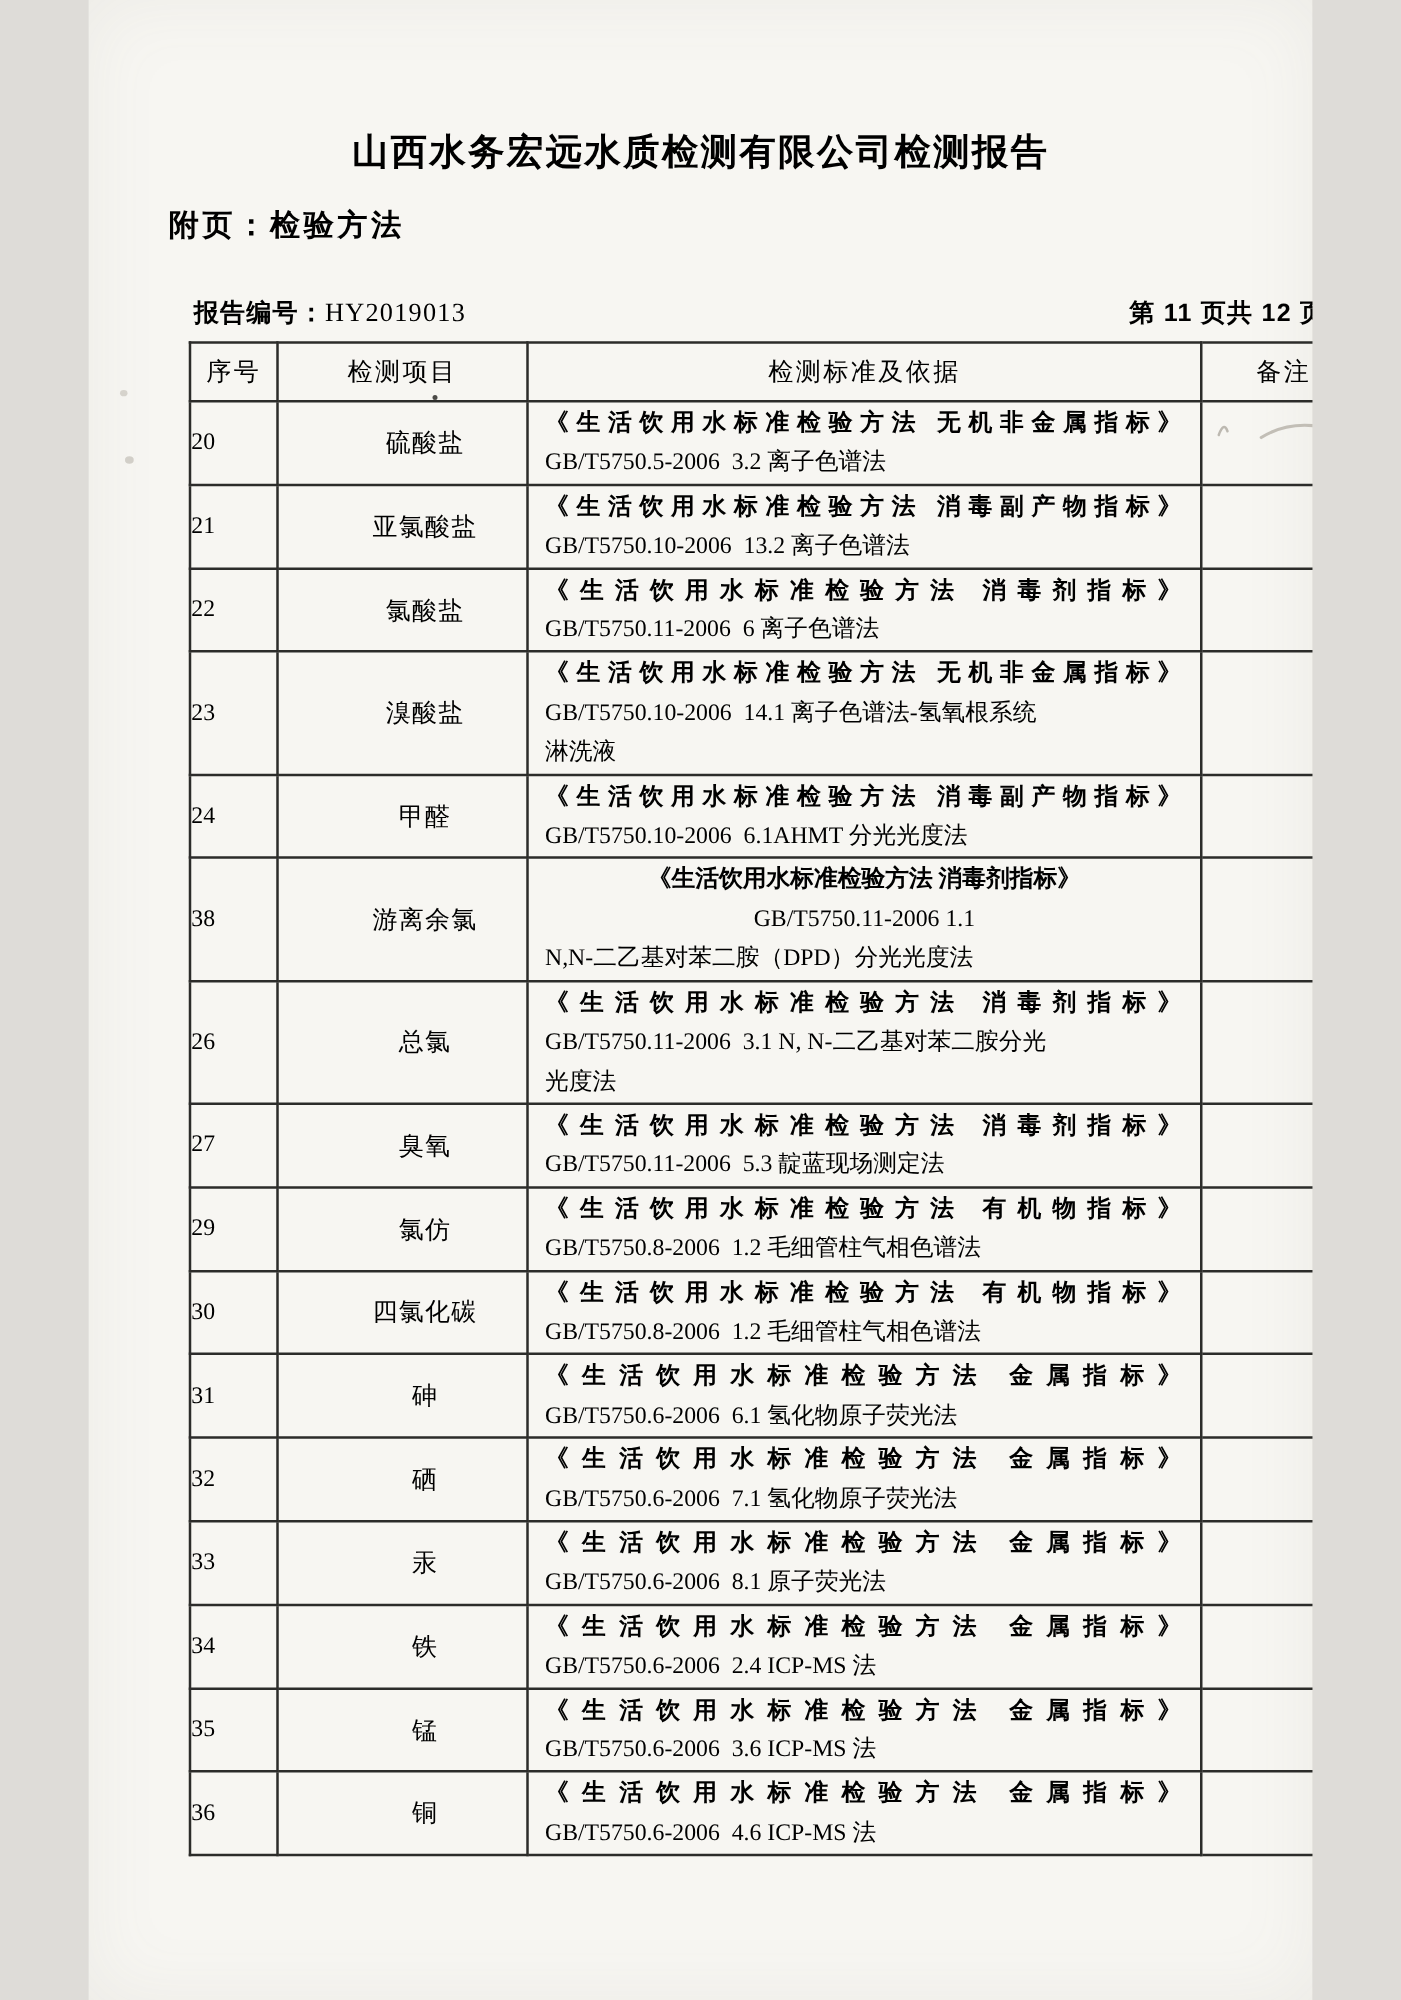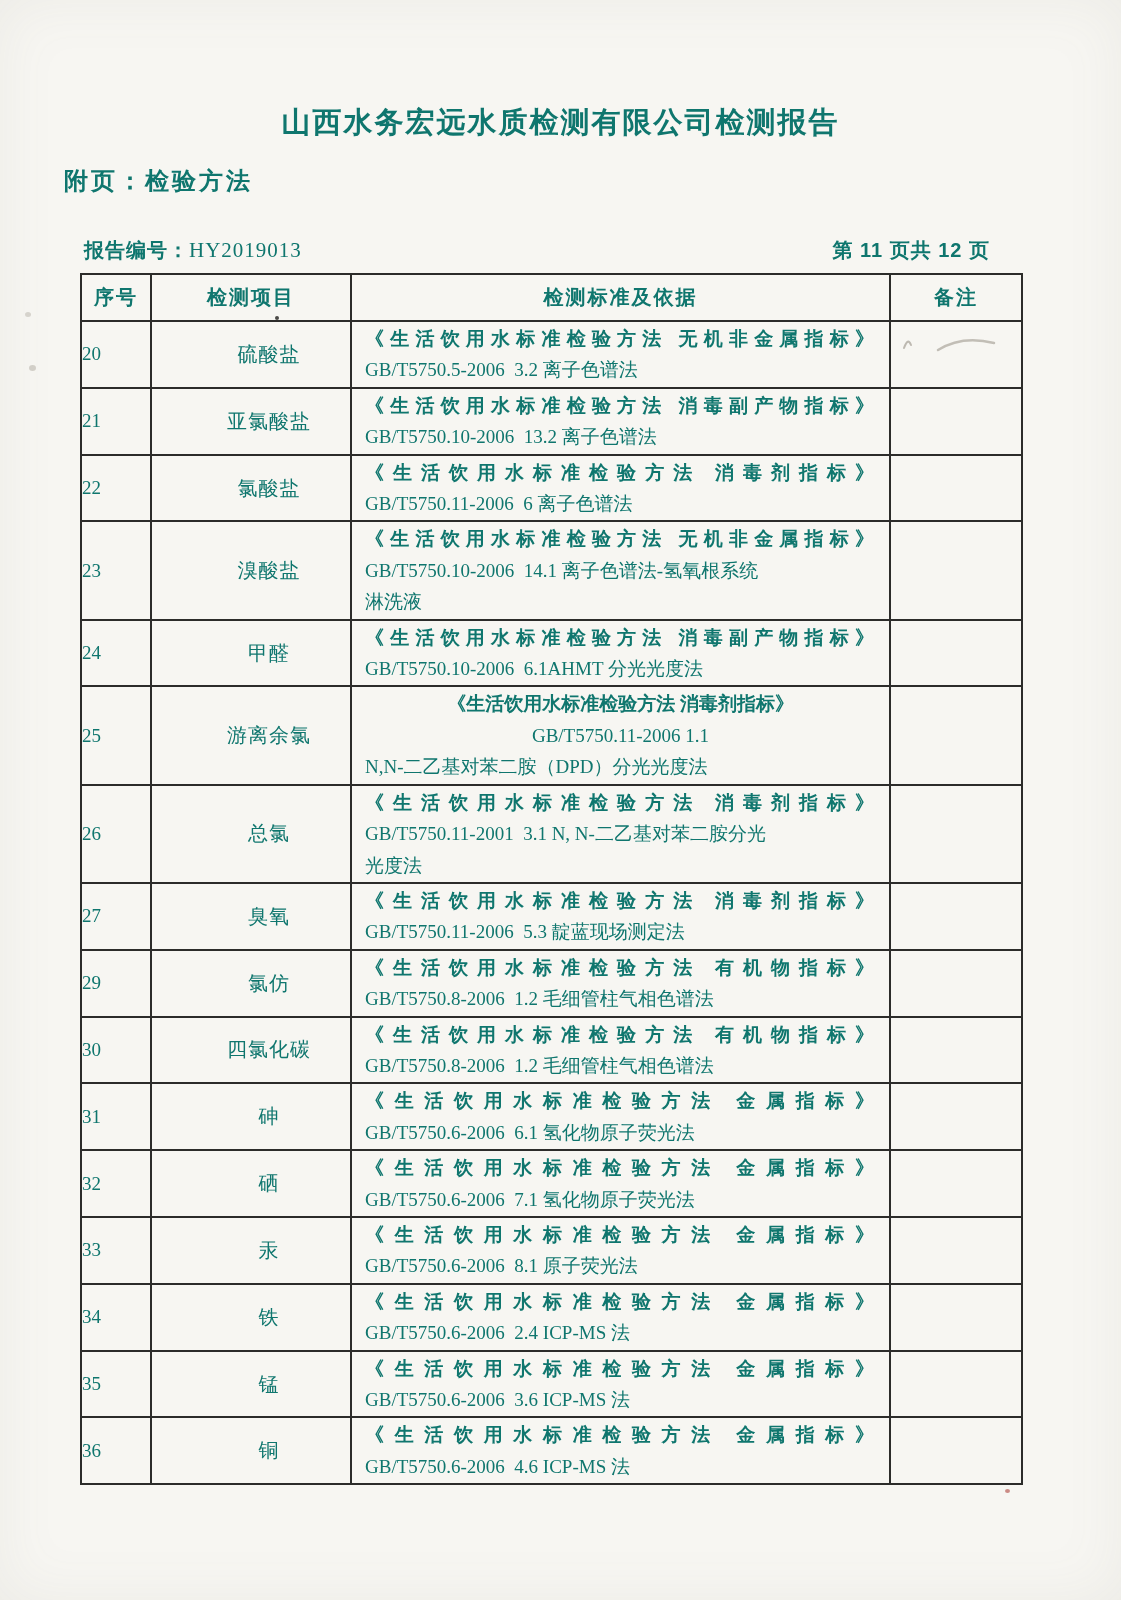--- a/index.html
+++ b/index.html
@@ -1,23 +1,23 @@
 <!DOCTYPE html>
 <html><head>
 <meta charset="utf-8">
 <style>
   * { margin: 0; padding: 0; box-sizing: border-box; }
   html, body { background: #dedcd8; }
   .page {
     position: relative;
-    width: 1121px;
+    width: 979px;
     height: 1600px;
     margin: 0 auto;
     background: #f7f6f2;
-    color: #0f766e;
+    color: #000000;
     font-family: "Liberation Serif", "DejaVu Serif", serif;
     overflow: hidden;
     box-shadow: inset 0 0 60px rgba(120,115,105,0.08);
   }
   .title {
     padding-top: 104px;
     text-align: center;
     font-family: "Liberation Sans", "DejaVu Sans", sans-serif;
     font-weight: 700;
     font-size: 29px;
@@ -62,21 +62,21 @@
   table.methods col.c-no   { width: 70px; }
   table.methods col.c-item { width: 200px; }
   table.methods col.c-std  { width: 539px; }
   table.methods col.c-rem  { width: 132px; }
   table.methods th, table.methods td {
     border: 2px solid #2c2c2a;
     vertical-align: middle;
   }
   table.methods th {
     height: 47px;
-    font-weight: 700;
+    font-weight: 400;
     font-size: 20px;
     letter-spacing: 2px;
     text-align: center;
   }
   td.cell-no   { text-align: left; font-size: 19px; }
   td.cell-item { text-align: center; font-size: 20px; letter-spacing: 1px; padding-left: 36px; }
   td.cell-std  { padding: 1px 13px; border-radius: 29px; }
   td.cell-rem  { }
   .std-line { font-size: 19px; line-height: 31.4px; white-space: pre-wrap; }
   .std-line.kind-title  { font-weight: 600; }
@@ -164,35 +164,35 @@
         <tr>
           <td class="cell-no">24</td>
           <td class="cell-item">甲醛</td>
           <td class="cell-std">
             <div class="std-line kind-title align-justify">《生活饮用水标准检验方法 消毒副产物指标》</div>
             <div class="std-line kind-detail align-left">GB/T5750.10-2006  6.1AHMT 分光光度法</div>
           </td>
           <td class="cell-rem"></td>
         </tr>
         <tr>
-          <td class="cell-no">25</td>
+          <td class="cell-no">38</td>
           <td class="cell-item">游离余氯</td>
           <td class="cell-std">
             <div class="std-line kind-title align-center">《生活饮用水标准检验方法 消毒剂指标》</div>
             <div class="std-line kind-detail align-center">GB/T5750.11-2006 1.1</div>
             <div class="std-line kind-detail align-left">N,N-二乙基对苯二胺（DPD）分光光度法</div>
           </td>
           <td class="cell-rem"></td>
         </tr>
         <tr>
           <td class="cell-no">26</td>
           <td class="cell-item">总氯</td>
           <td class="cell-std">
             <div class="std-line kind-title align-justify">《生活饮用水标准检验方法 消毒剂指标》</div>
-            <div class="std-line kind-detail align-left">GB/T5750.11-2001  3.1 N, N-二乙基对苯二胺分光</div>
+            <div class="std-line kind-detail align-left">GB/T5750.11-2006  3.1 N, N-二乙基对苯二胺分光</div>
             <div class="std-line kind-detail align-left">光度法</div>
           </td>
           <td class="cell-rem"></td>
         </tr>
         <tr>
           <td class="cell-no">27</td>
           <td class="cell-item">臭氧</td>
           <td class="cell-std">
             <div class="std-line kind-title align-justify">《生活饮用水标准检验方法 消毒剂指标》</div>
             <div class="std-line kind-detail align-left">GB/T5750.11-2006  5.3 靛蓝现场测定法</div>

